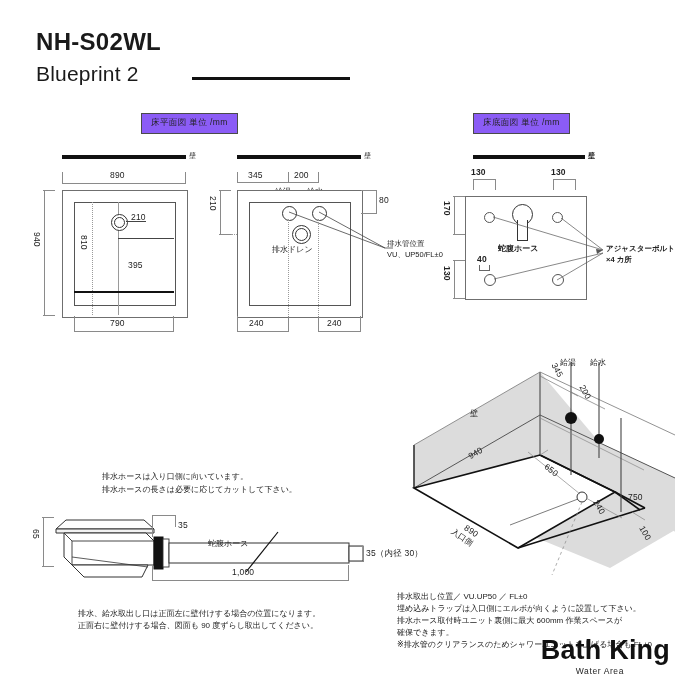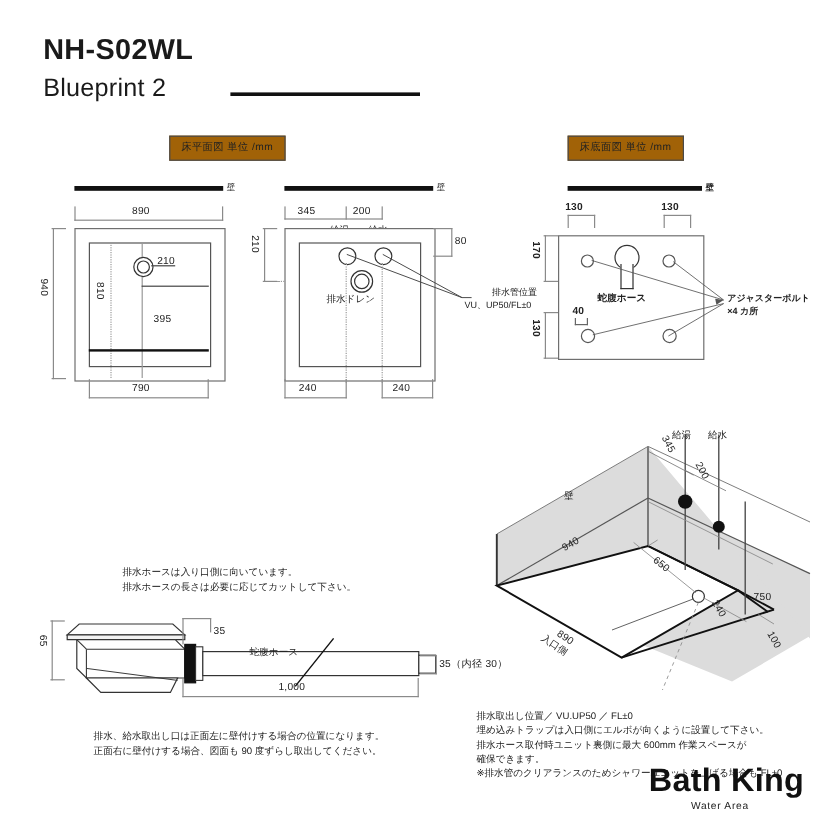--- a/index.html
+++ b/index.html
@@ -23,21 +23,21 @@
     left:36px;top:62px;
     font-size:21px;font-weight:normal;letter-spacing:.2px;
   }
   #title-rule{
     left:192px;top:77px;width:158px;height:3px;background:#111;
   }
 
   
   .caption{
     border:1.4px solid #4a4a4a;
-    background:#a16207;
+    background:#8b5cf6;
     font-size:8.5px;
     padding:3px 9px 4px 9px;
     white-space:nowrap;
     letter-spacing:.4px;
     text-align:center;
     color:#222;
   }
 
   
   .wallbar{background:#111;height:4px;}
@@ -169,21 +169,21 @@
 
     <div class="abs port" style="left:77px;top:75px;width:17px;height:17px;"></div>
     <div class="abs port" style="left:80px;top:78px;width:11px;height:11px;"></div>
     <div class="abs lbl" style="left:57px;top:94px;">排水ドレン</div>
 
     <svg class="abs" style="left:0;top:0;width:215px;height:190px;">
       <line x1="74" y1="62" x2="170" y2="98" stroke="#444" stroke-width="0.8"></line>
       <line x1="104" y1="62" x2="170" y2="98" stroke="#444" stroke-width="0.8"></line>
       <line x1="170" y1="98" x2="178" y2="98" stroke="#444" stroke-width="0.8"></line>
     </svg>
-    <div class="abs lbl-sm" style="left:172px;top:89px;margin-left:23px;">排水管位置</div>
+    <div class="abs lbl-sm" style="left:172px;top:89px;">排水管位置</div>
     <div class="abs lbl-sm" style="left:172px;top:100px;">VU、UP50/FL±0</div>
 
     <div class="abs dot-v" style="left:73px;top:69px;height:100px;"></div>
     <div class="abs dot-v" style="left:103px;top:69px;height:100px;"></div>
 
     <div class="abs ext" style="left:22px;top:166px;width:1px;height:16px;"></div>
     <div class="abs ext" style="left:73px;top:166px;width:1px;height:16px;"></div>
     <div class="abs ext" style="left:103px;top:166px;width:1px;height:16px;"></div>
     <div class="abs ext" style="left:145px;top:166px;width:1px;height:16px;"></div>
     <div class="abs ext" style="left:22px;top:181px;width:52px;height:1px;"></div>

